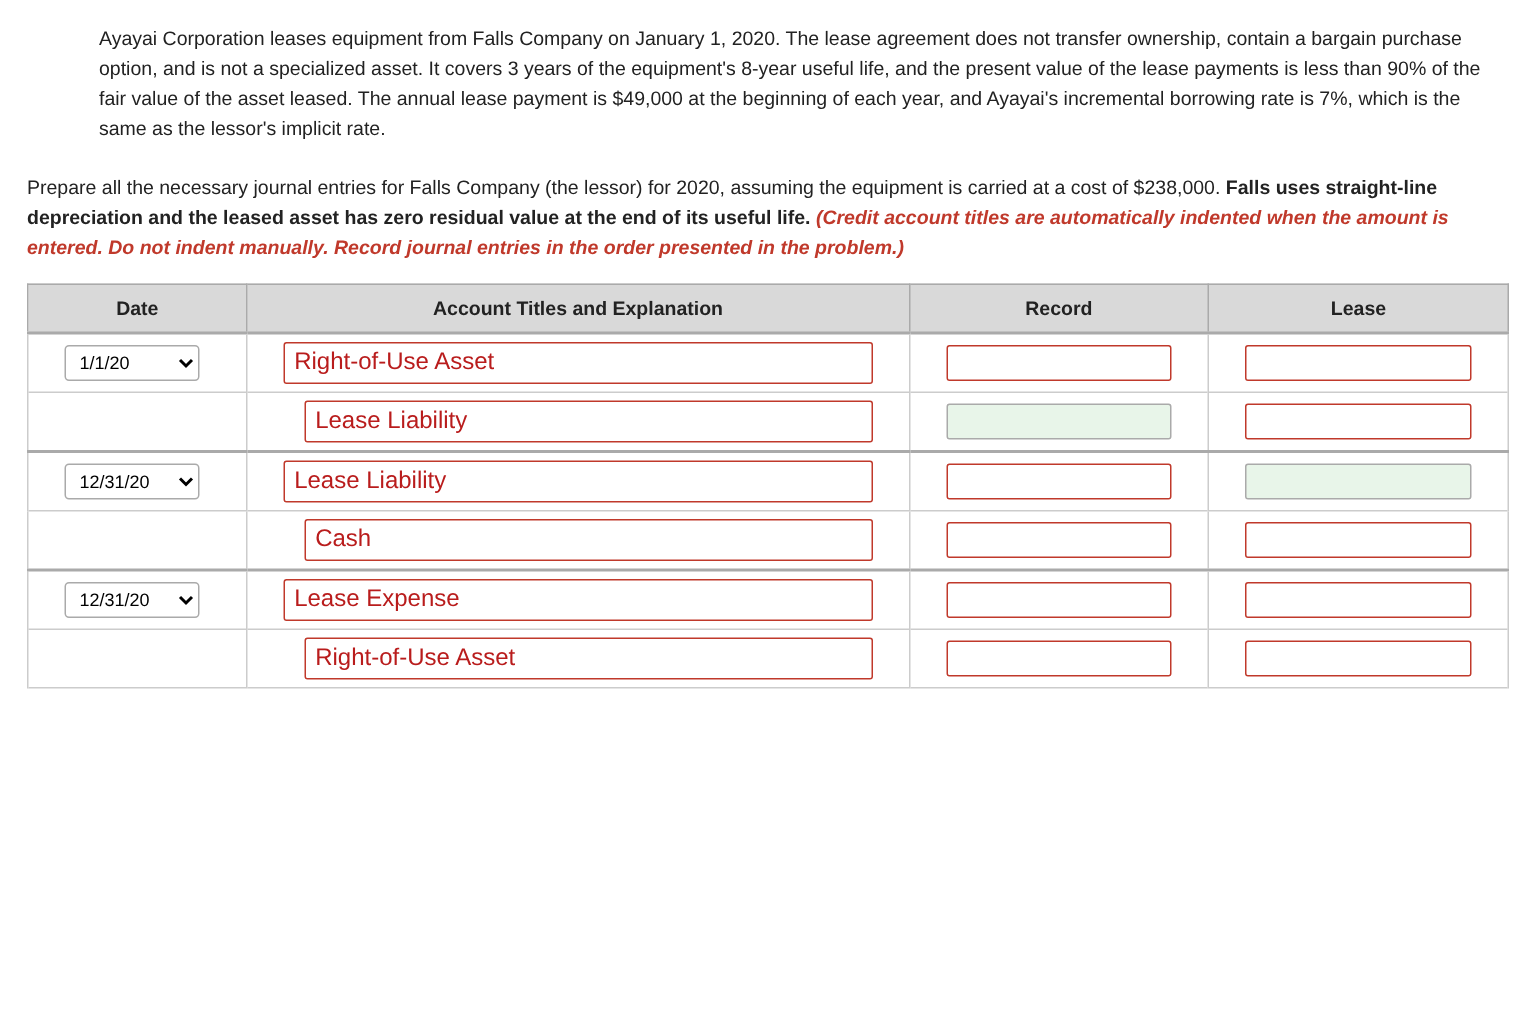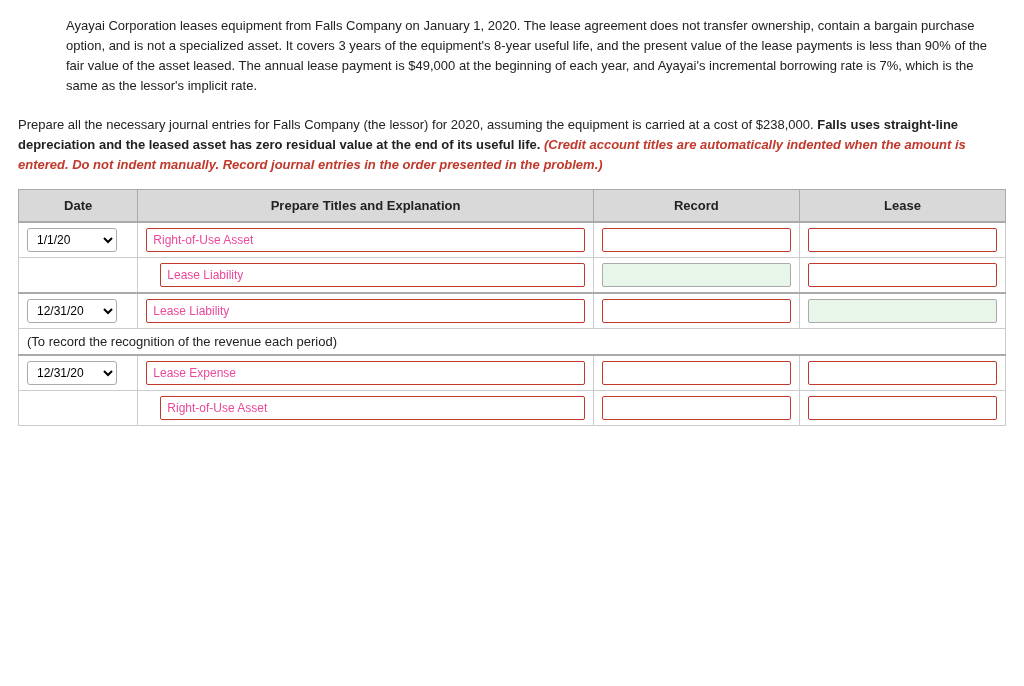--- a/index.html
+++ b/index.html
@@ -41,21 +41,21 @@
     }
     .journal-table th:first-child { width: 110px; }
     .journal-table th:nth-child(2) { width: 420px; }
     .journal-table th:nth-child(3) { width: 190px; }
     .journal-table th:nth-child(4) { width: 190px; }
 
     .journal-table tbody tr {
       border-bottom: 1px solid #ccc;
     }
     .journal-table tbody td {
-      padding: 5px 8px;
+      padding: 5px 24px;
       vertical-align: middle;
       border-left: 1px solid #ccc;
       border-right: 1px solid #ccc;
     }
     .journal-table tbody td:first-child {
       border-left: 1px solid #ccc;
     }
 
     
     .date-select {
@@ -65,24 +65,24 @@
       font-size: 12px;
       background: #fff;
       width: 90px;
     }
 
     
     .account-input {
       border: 1px solid #c0392b;
       border-radius: 2px;
       padding: 4px 6px;
-      font-size: 12px;
+      font-size: 16px;
       width: 100%;
       background: #fff;
-      color: #ec4899;
+      color: #b91c1c;
     }
     .account-input.indented {
       margin-left: 14px;
       width: calc(100% - 14px);
     }
 
     
     .amount-input {
       border: 1px solid #c0392b;
       border-radius: 2px;
@@ -118,21 +118,21 @@
 <div class="description2">
   <span>Prepare all the necessary journal entries for Falls Company (the lessor) for 2020, assuming the equipment is carried at a cost of $238,000.</span>
   <span class="bold">Falls uses straight-line depreciation and the leased asset has zero residual value at the end of its useful life.</span>
   <span class="italic-red">(Credit account titles are automatically indented when the amount is entered. Do not indent manually. Record journal entries in the order presented in the problem.)</span>
 </div>
 
 <table class="journal-table">
   <thead>
     <tr>
       <th>Date</th>
-      <th>Prepare Titles and Explanation</th>
+      <th>Account Titles and Explanation</th>
       <th>Record</th>
       <th>Lease</th>
     </tr>
   </thead>
   <tbody id="journal-body">
   <tr class="group-top">
         <td><select class="date-select"><option value="1/1/20">1/1/20</option><option value="12/31/20">12/31/20</option></select></td>
         <td><input type="text" class="account-input" value="Right-of-Use Asset" style=""></td>
         <td><input type="text" class="amount-input red-border" style=""></td>
         <td><input type="text" class="amount-input red-border" style=""></td>
@@ -143,21 +143,24 @@
         <td><input type="text" class="amount-input green-bg" style=""></td>
         <td><input type="text" class="amount-input red-border" style=""></td>
       </tr>
       <tr class="group-top">
         <td><select class="date-select"><option value="1/1/20">1/1/20</option><option value="12/31/20" selected="">12/31/20</option></select></td>
         <td><input type="text" class="account-input" value="Lease Liability" style=""></td>
         <td><input type="text" class="amount-input red-border" style=""></td>
         <td><input type="text" class="amount-input green-bg" style=""></td>
       </tr>
       <tr>
-        <td colspan="4" class="note-cell">(To record the recognition of the revenue each period)</td>
+        <td></td>
+        <td><input type="text" class="account-input indented" value="Cash" style=""></td>
+        <td><input type="text" class="amount-input red-border" style=""></td>
+        <td><input type="text" class="amount-input red-border" style=""></td>
       </tr>
       <tr class="group-top">
         <td><select class="date-select"><option value="1/1/20">1/1/20</option><option value="12/31/20" selected="">12/31/20</option></select></td>
         <td><input type="text" class="account-input" value="Lease Expense" style=""></td>
         <td><input type="text" class="amount-input red-border" style=""></td>
         <td><input type="text" class="amount-input red-border" style=""></td>
       </tr>
       <tr>
         <td></td>
         <td><input type="text" class="account-input indented" value="Right-of-Use Asset" style=""></td>

